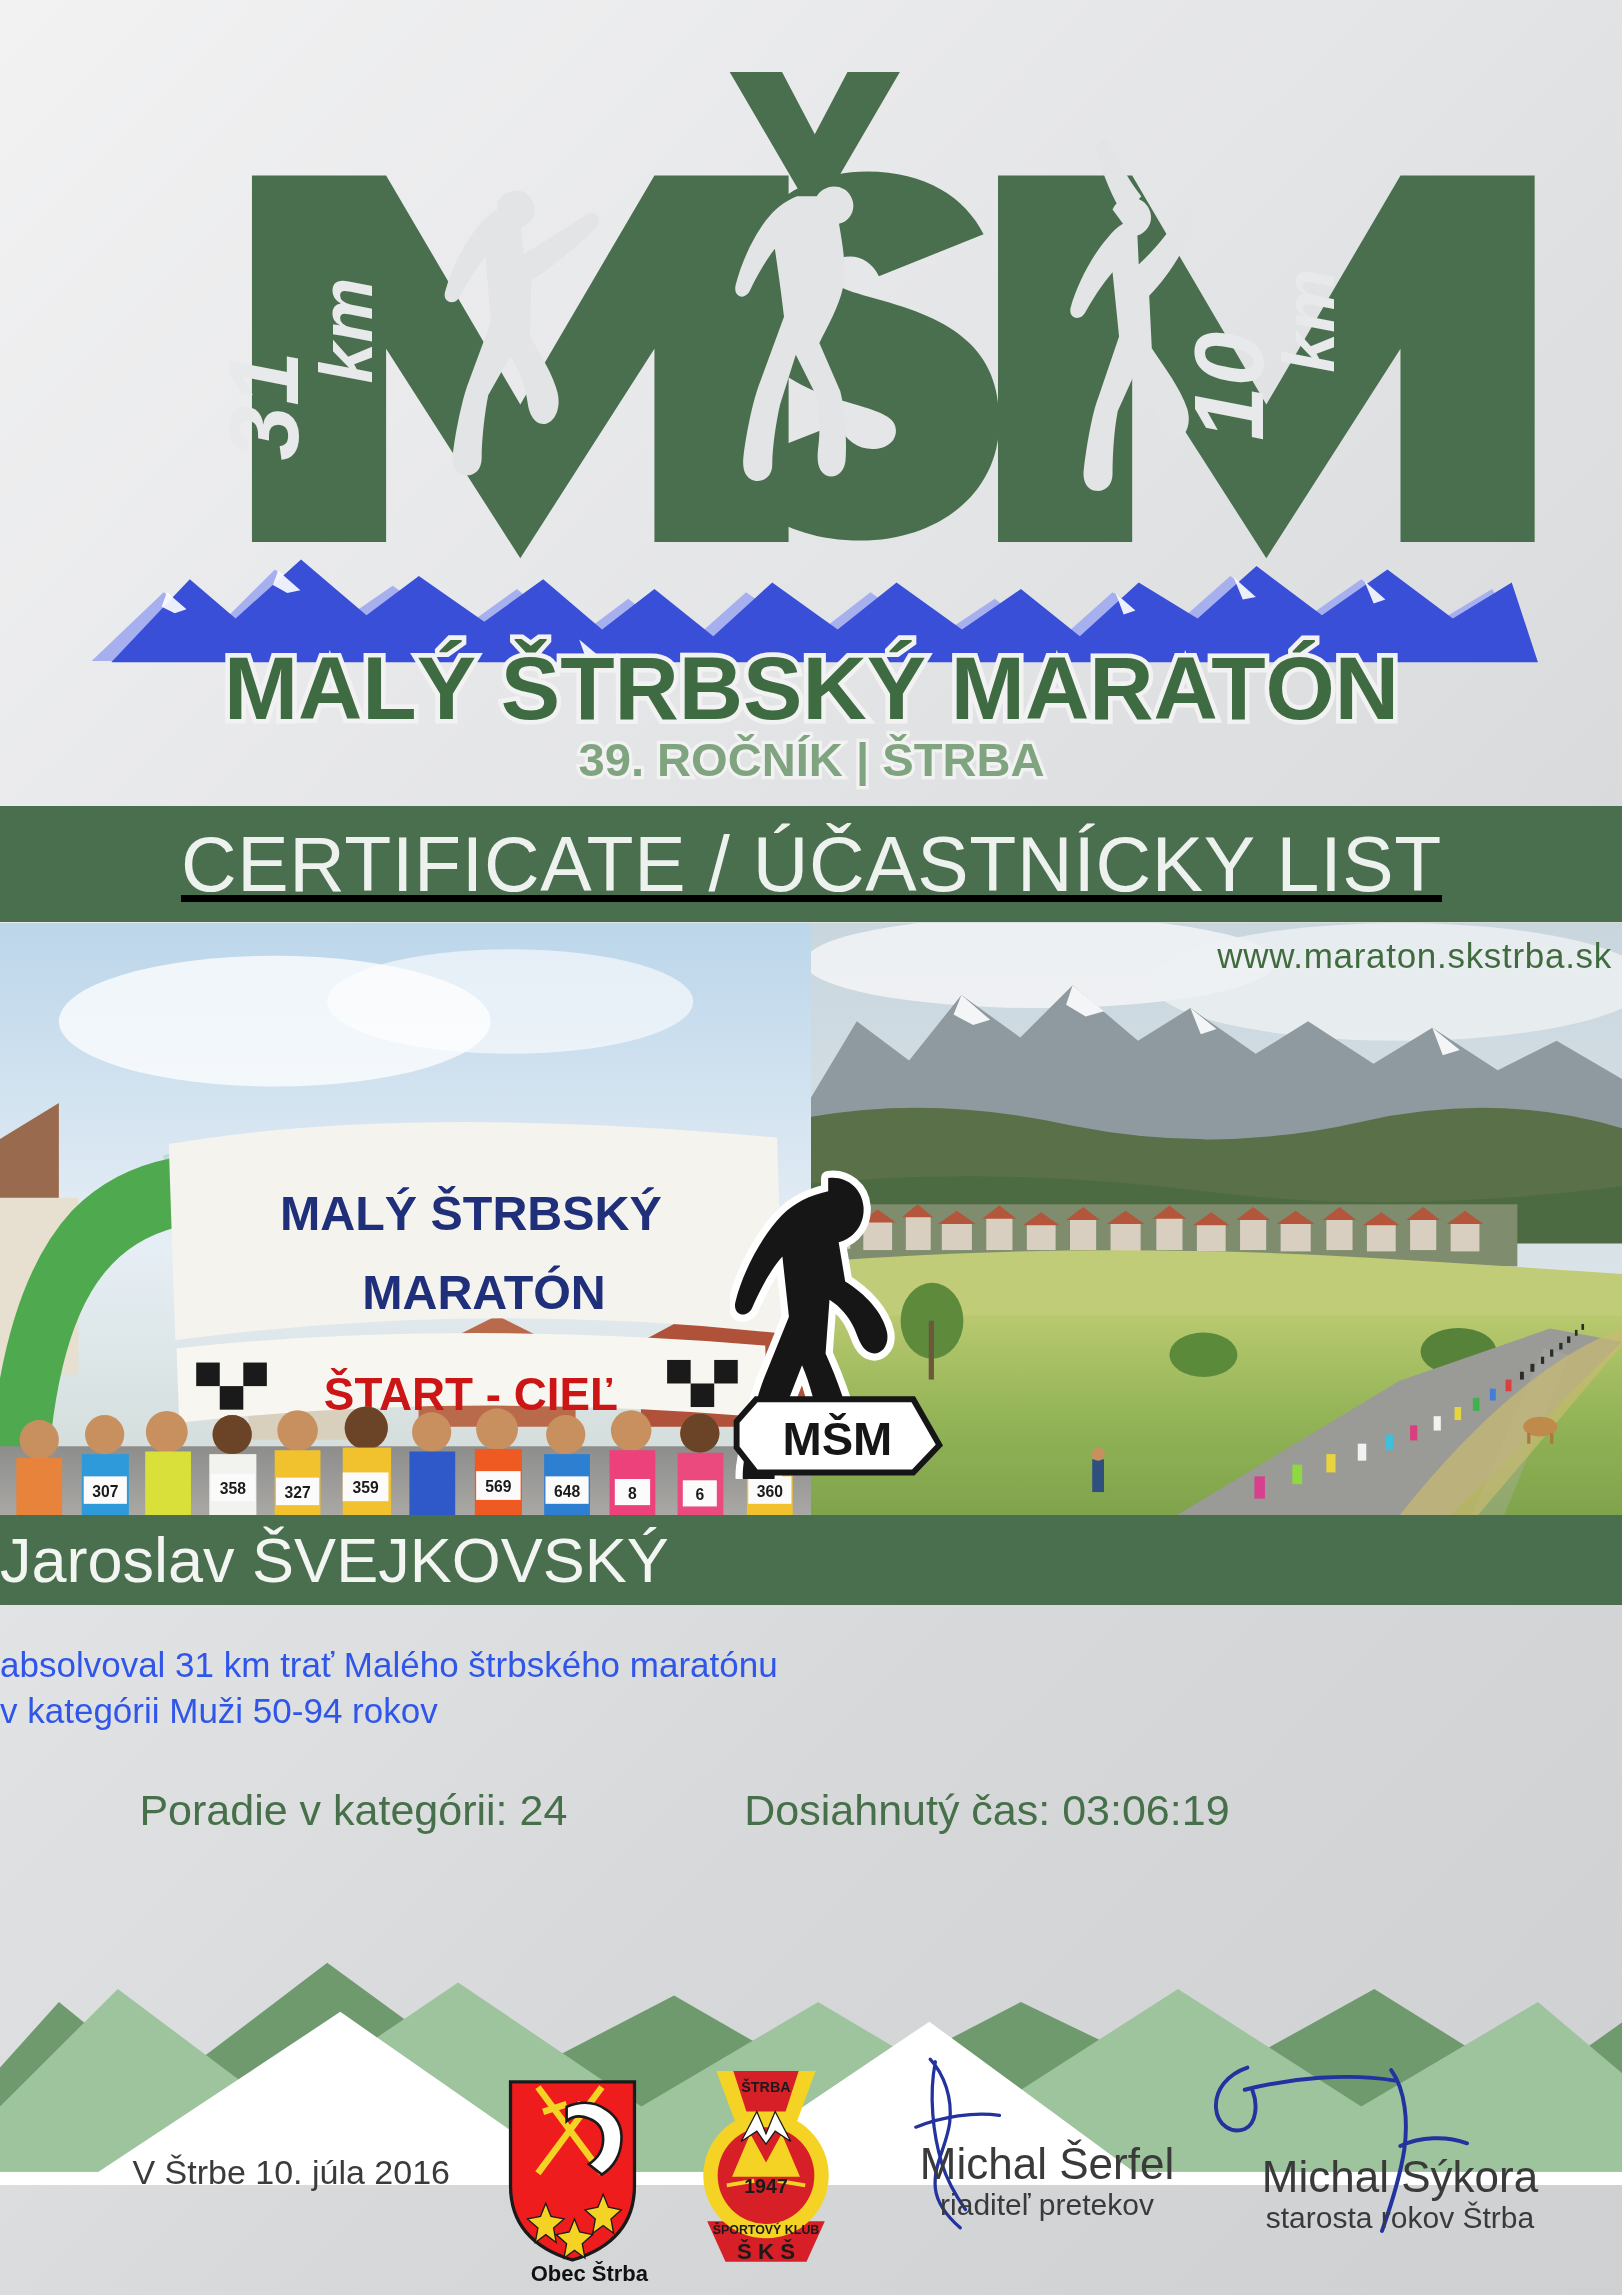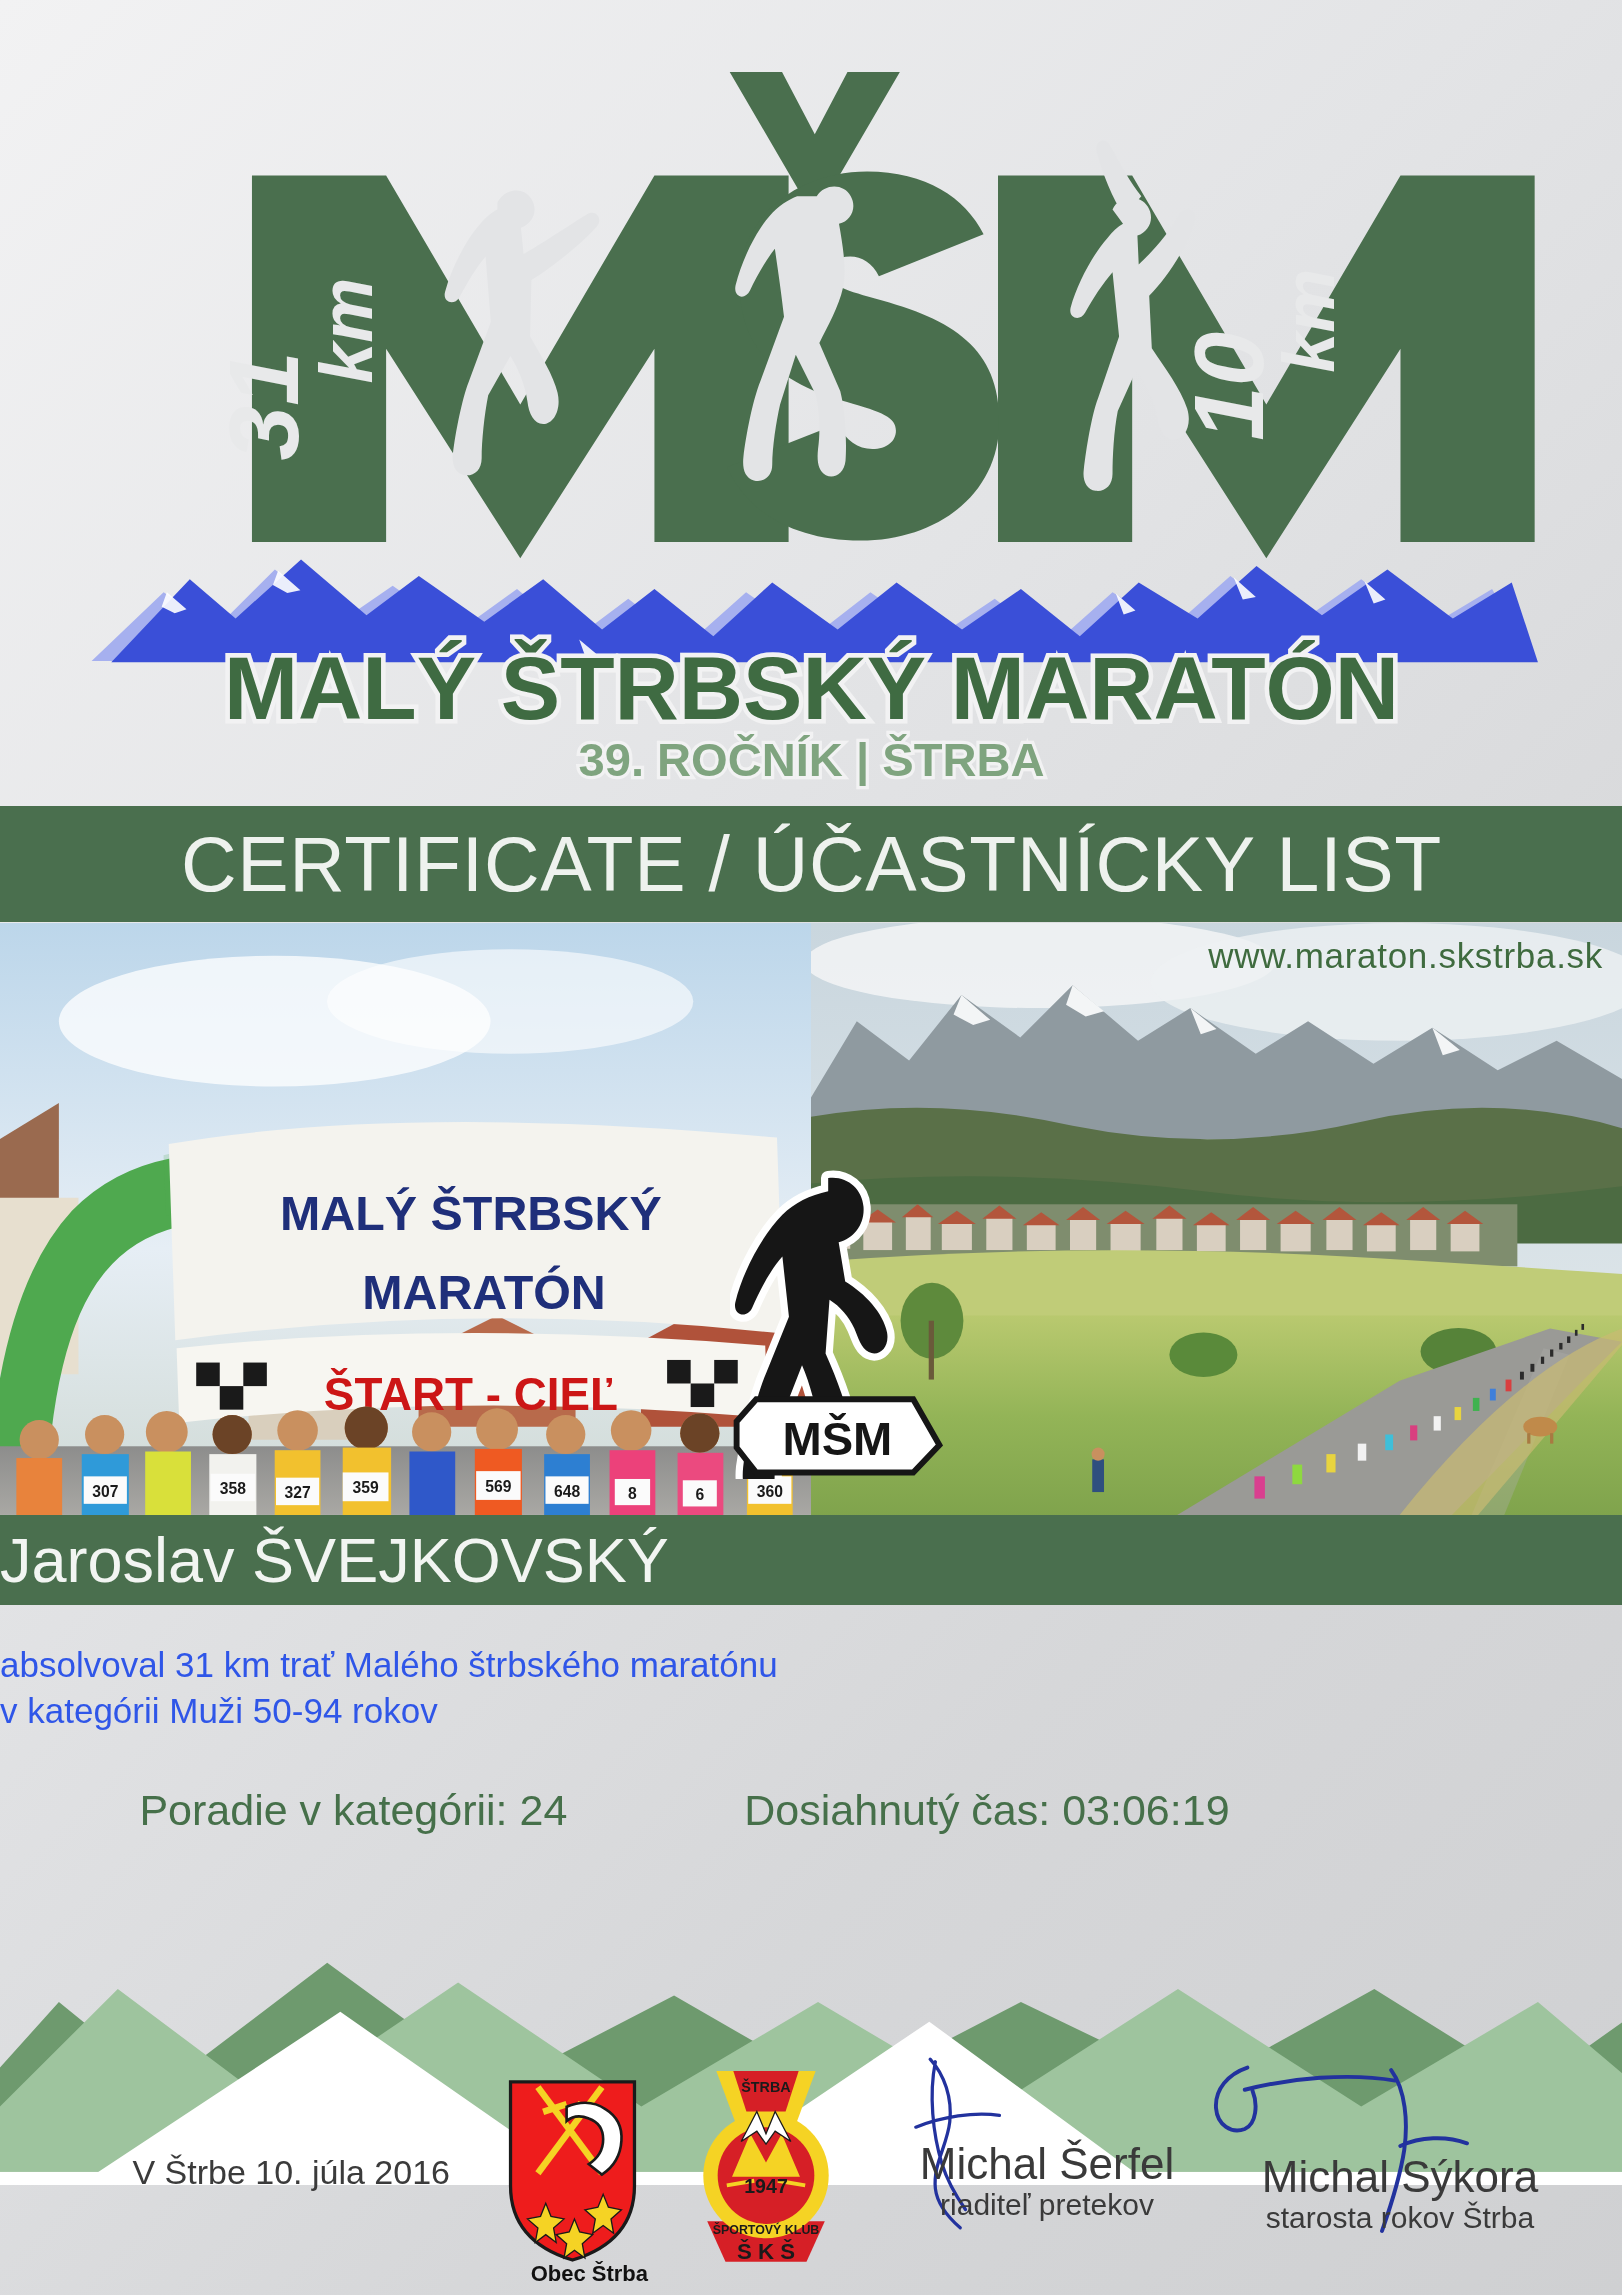--- a/index.html
+++ b/index.html
@@ -11,31 +11,31 @@
   }
   .page{position:relative;width:1623px;height:2295px;overflow:hidden;
     background:linear-gradient(135deg,#f2f2f3 0%,#e3e4e6 38%,#d6d7d9 70%,#cfd0d2 100%);}
 
   
   .logo-block{position:absolute;left:0;top:0;width:1623px;height:805px;}
   .logo-svg{position:absolute;left:0;top:0;width:1623px;height:805px;}
 
   
   .cert-band{position:absolute;left:0;top:806px;width:1623px;height:116px;
-    background:#4a6f4e;display:flex;align-items:center;justify-content:center;}
+    background:#4a6f4e;display:flex;align-items:center;justify-content:center;text-decoration:underline;}
   .cert-title{color:#eef2ee;font-size:77px;letter-spacing:0.7px;font-weight:400;
     font-family:"Liberation Sans", sans-serif;white-space:nowrap;}
 
   
   .photos{position:absolute;left:0;top:923px;width:1623px;height:592px;display:flex;}
   .photo{position:relative;overflow:hidden;}
   .photo-left{width:811px;height:592px;}
   .photo-right{width:811px;height:592px;}
   .ph-svg{position:absolute;left:0;top:0;}
-  .url-text{position:absolute;right:19px;top:13px;color:#3f6b3f;font-size:35px;
+  .url-text{position:absolute;right:10px;top:13px;color:#3f6b3f;font-size:35px;
     letter-spacing:0.7px;text-shadow:0 0.7px 1.3px rgba(255,255,255,.35);}
 
   
   .name-band{position:absolute;left:0;top:1515px;width:1623px;height:90px;
     background:#4a6f4e;display:flex;align-items:center;justify-content:flex-start;}
   .name-text{color:#f2f5f2;font-size:63px;font-weight:400;white-space:nowrap;}
 
   
   .desc{position:absolute;left:0;top:1642px;width:1623px;text-align:left;
     color:#2f56e8;font-size:35px;line-height:1.32;}

